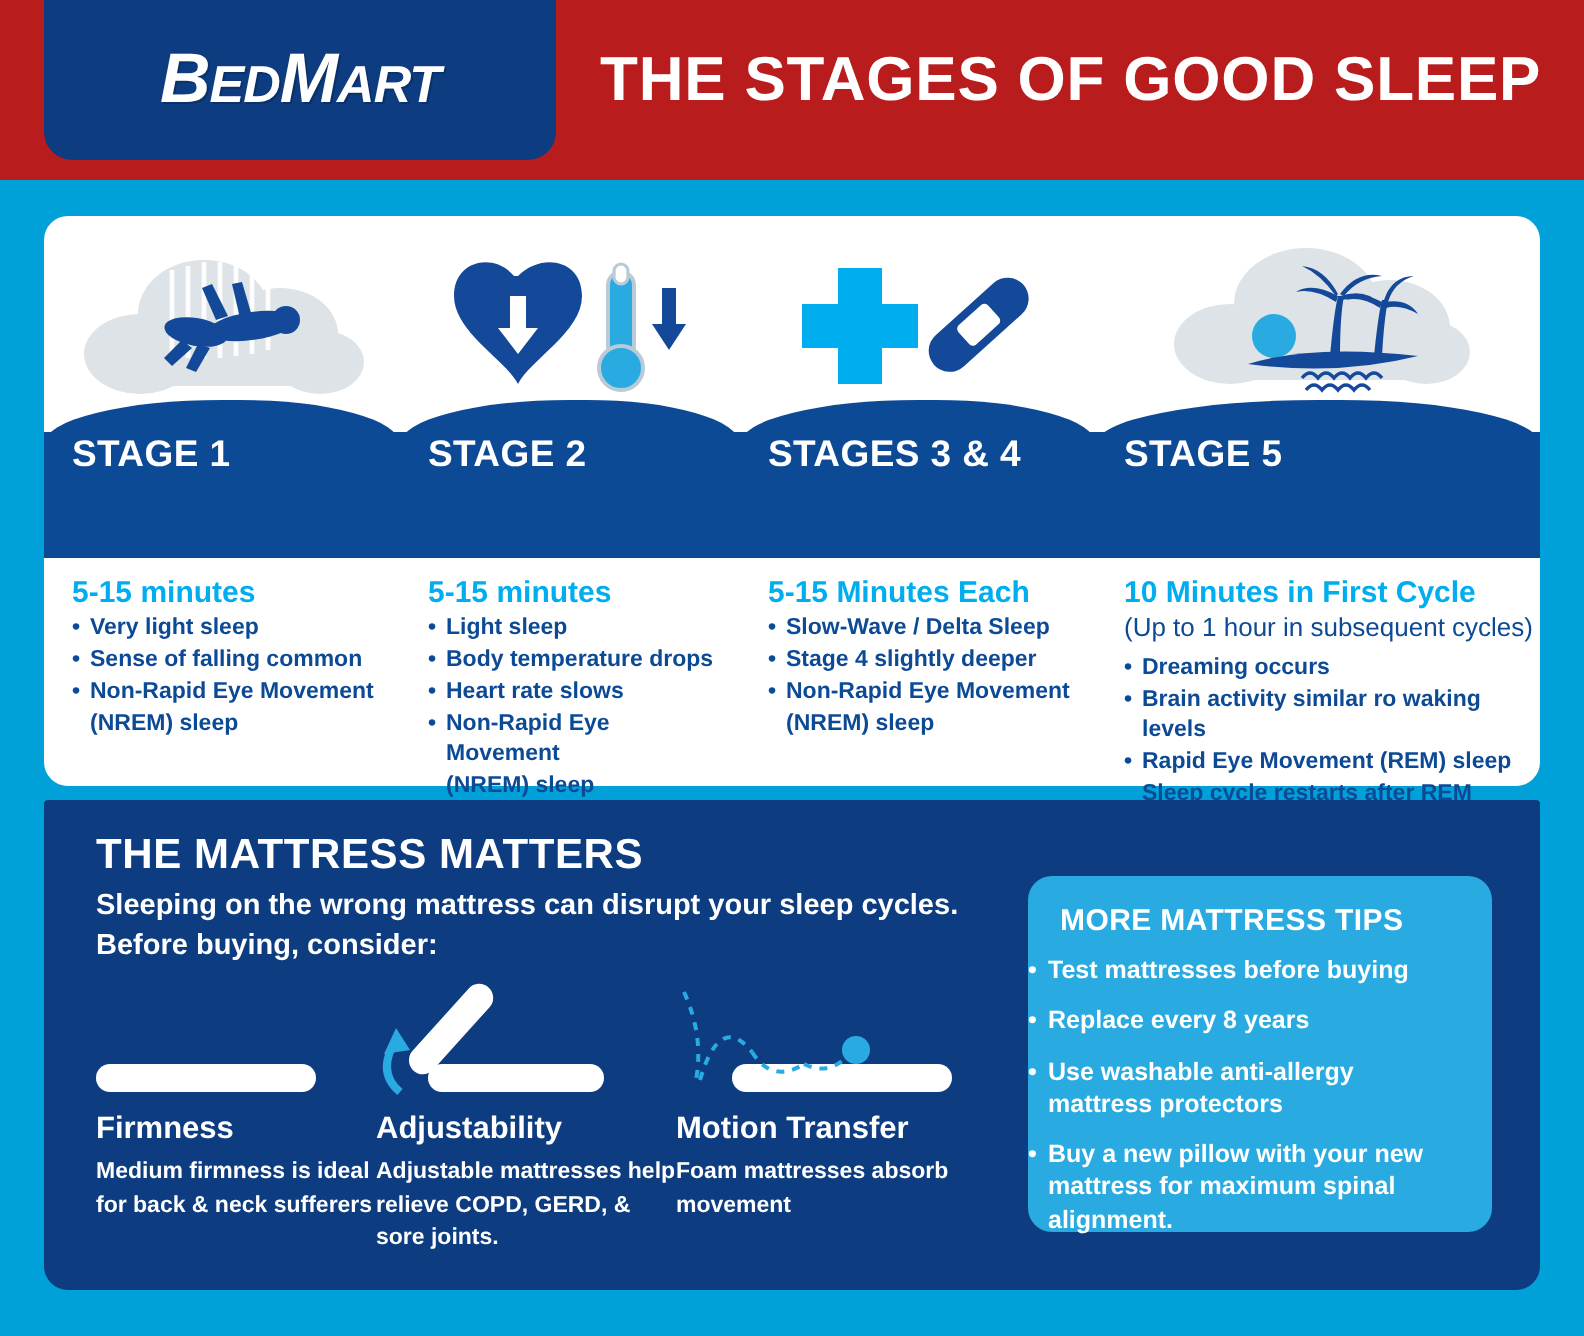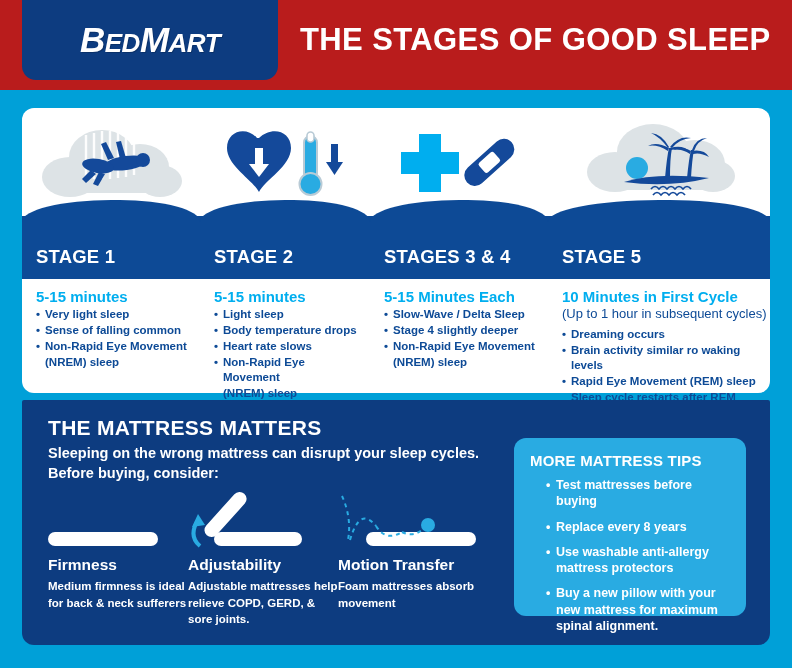--- a/index.html
+++ b/index.html
@@ -50,21 +50,21 @@
   .stage.s2{width:170px;}
   .stage.s3{width:178px;}
   .stage.s4{width:222px;}
   .icon-zone{
     height:108px;width:100%;
     display:flex;align-items:center;justify-content:center;
   }
   .hdr{
     position:relative;height:63px;width:100%;
     background:#0D4A96;
-    display:flex;align-items:flex-end;
+    display:flex;align-items:flex-start;
   }
   .hdr::before{
     content:"";position:absolute;left:0;top:-16px;width:100%;height:22px;
     background:#0D4A96;
     border-radius:50% 45% 0 0 / 100% 100% 0 0;
   }
   .hdr-label{
     position:relative;z-index:3;
     color:#ffffff;font-size:18.5px;font-weight:bold;
     padding:0 0 11px 14px;letter-spacing:0.2px;white-space:nowrap;
@@ -136,21 +136,21 @@
     background:#ffffff;border-radius:7px;
   }
   .tips{
     position:absolute;left:492px;top:38px;width:232px;height:178px;
     background:#29ABE2;border-radius:12px;
   }
   .tips-title{
     color:#ffffff;font-size:15px;font-weight:bold;
     margin:14px 0 8px 16px;letter-spacing:0.2px;
   }
-  ul.tip-list{margin:0;padding:0 14px 0 32px;list-style:none;}
+  ul.tip-list{margin:0;padding:0 14px 0 0;list-style:none;}
   ul.tip-list li{
     color:#ffffff;font-size:12.5px;font-weight:bold;line-height:1.3;
     padding-left:10px;position:relative;margin-bottom:9px;
   }
   ul.tip-list li::before{content:"\2022";position:absolute;left:0;top:0;}
 </style>
 </head>
 <body>
 
 <div class="header">

